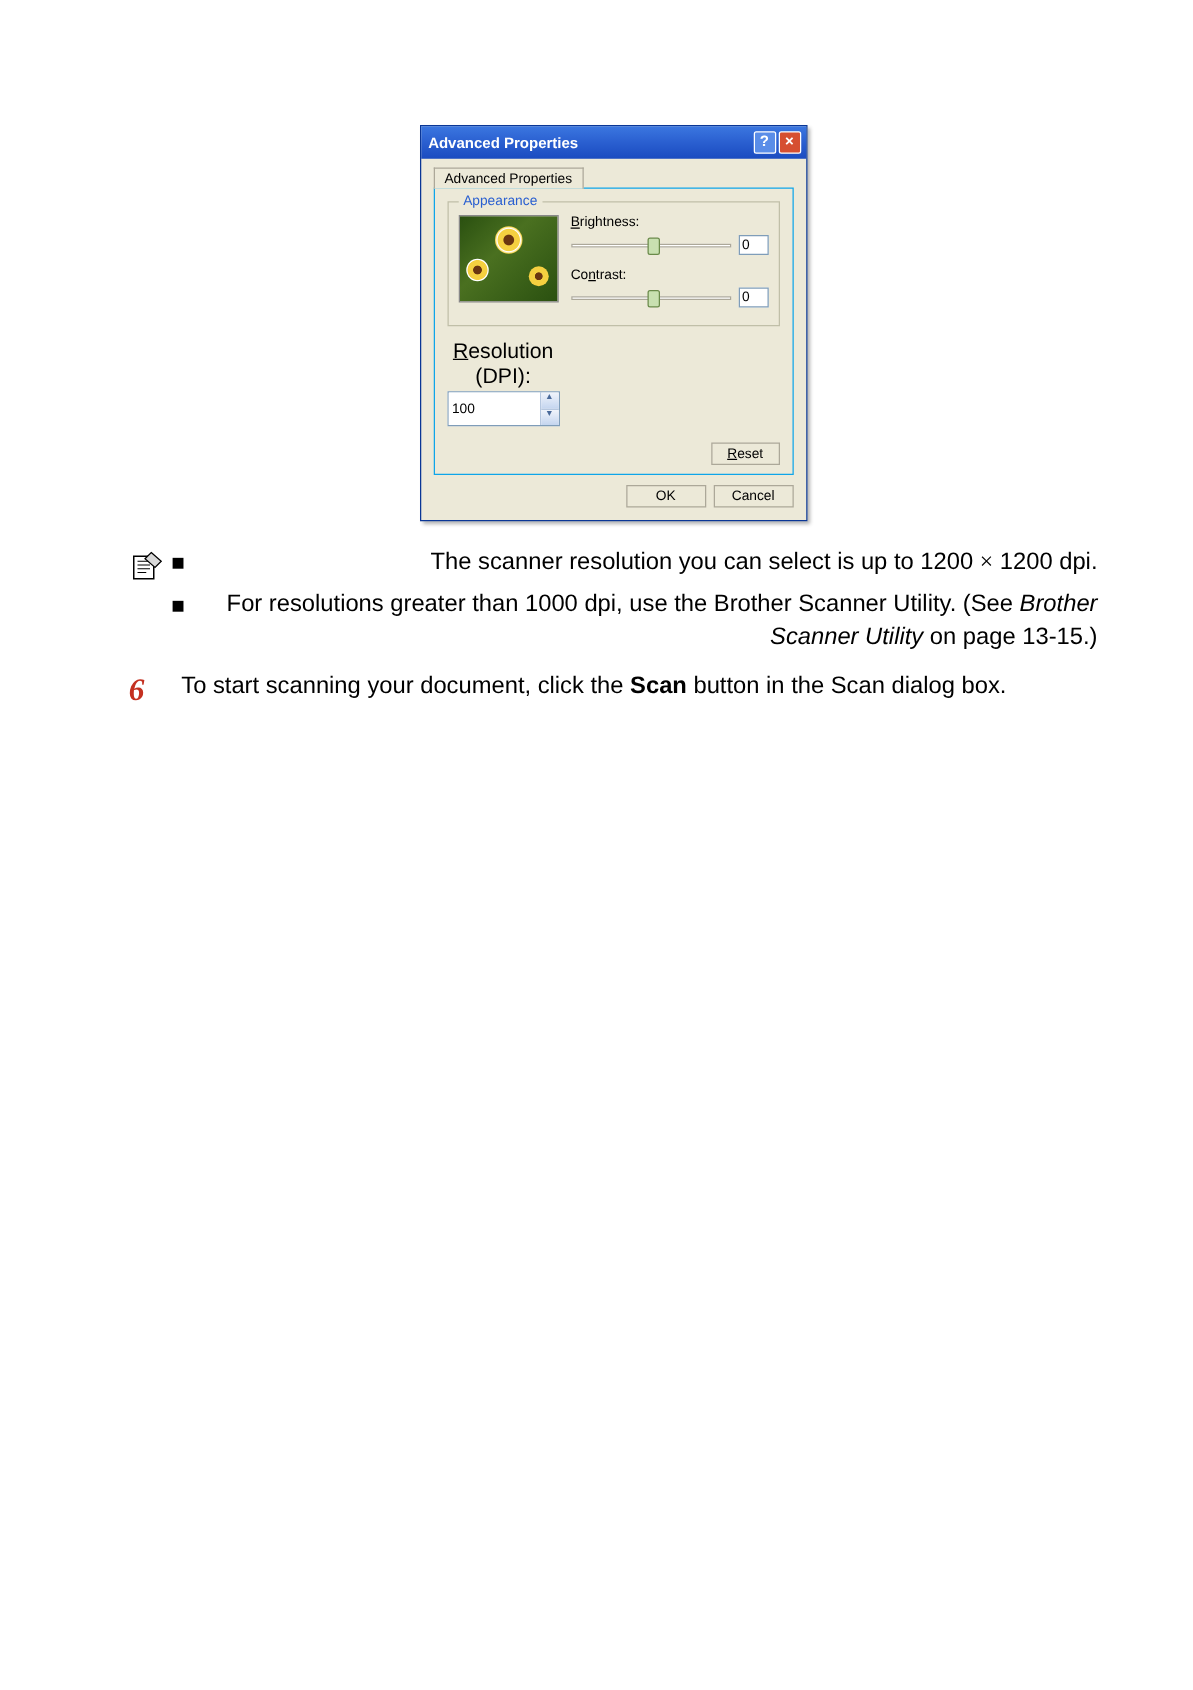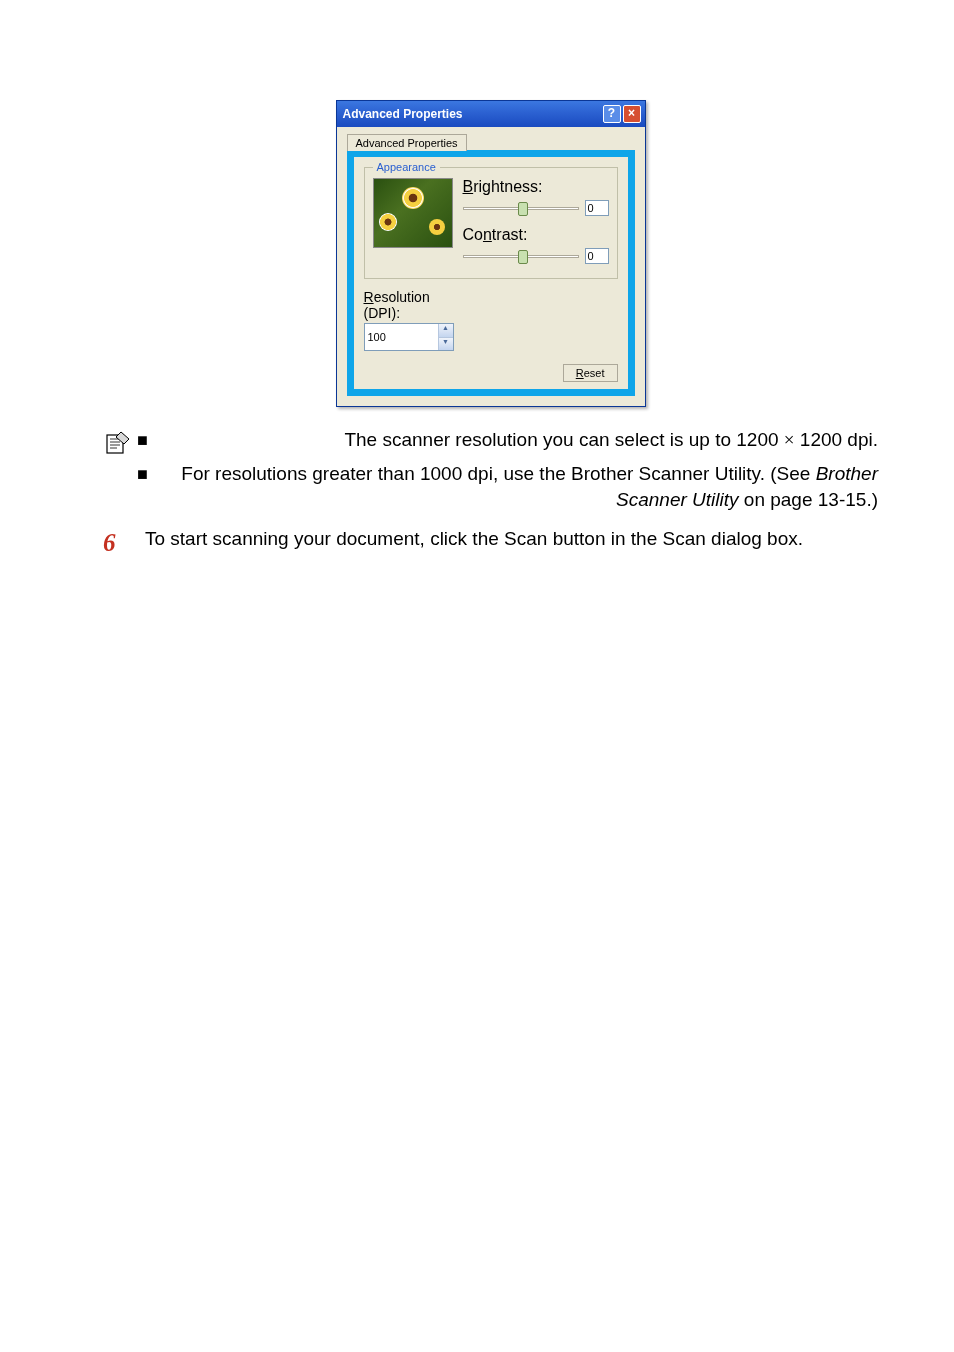--- a/index.html
+++ b/index.html
@@ -58,21 +58,21 @@
     background: #ece9d8;
     border: 1px solid #aca899;
     border-bottom: none;
     padding: 2px 8px;
     font-size: 11px;
     position: relative;
     top: 1px;
     z-index: 2;
   }
   .tab-panel {
-    border: 7px solid #0ea5e9;
+    border: 1px solid #0ea5e9;
     padding: 10px;
     background: #ece9d8;
   }
   .fieldset {
     border: 1px solid #c0bfa8;
     padding: 10px 8px 8px 8px;
     position: relative;
     margin-bottom: 10px;
   }
   .fieldset-legend {
@@ -102,21 +102,21 @@
   }
   .flower.f1 { width:22px;height:22px;background: radial-gradient(circle,#6a3510 25%, #f5d040 30%, #f5d040 55%, #fff 60%, #f5d040 70%); top:8px; left:28px; }
   .flower.f2 { width:18px;height:18px;background: radial-gradient(circle,#6a3510 25%, #f5d040 30%, #f5d040 60%, #fff 65%); top:34px; left:5px; }
   .flower.f3 { width:16px;height:16px;background: radial-gradient(circle,#6a3510 25%, #f5d040 30%, #f5d040 60%); top:40px; left:55px; }
   .sliders {
     flex: 1;
     display: flex;
     flex-direction: column;
     gap: 4px;
   }
-  .slider-label { font-size: 16px; }
+  .slider-label { font-size: 11px; }
   .slider-row {
     display: flex; align-items: center; gap: 6px;
     margin-bottom: 6px;
   }
   .slider-track {
     flex: 1;
     height: 3px;
     background: #fff;
     border: 1px solid #aca899;
     position: relative;
@@ -139,21 +139,21 @@
     padding: 1px 2px;
     text-align: left;
   }
   .res-row {
     display: flex; gap: 10px;
     margin-top: 4px;
   }
   .res-col { flex: 0 0 auto; }
   .res-col.left { width: 90px; }
   .res-col.right { flex: 1; }
-  .res-label { font-size: 14px; display: block; margin-bottom: 2px; }
+  .res-label { font-size: 17px; display: block; margin-bottom: 2px; text-align: center; }
   .spinbox {
     display: flex;
     border: 1px solid #7f9db9;
     background: #fff;
     height: 28px;
   }
   .spinbox input {
     border: none; flex: 1; font-size: 11px; padding: 0 3px; width: 60px;
   }
   .spin-buttons {
@@ -236,21 +236,21 @@
   .step-num {
     flex: 0 0 42px;
     font-size: 25px;
     font-weight: bold;
     font-style: italic;
     color: #c43020;
     font-family: "Times New Roman", serif;
   }
   .step-text { flex: 1; }
   .italic { font-style: italic; }
-  .bold { font-weight: normal; }
+  .bold { font-weight: bold; }
   .x-times { font-family: "Times New Roman", serif; }
   .underline-letter { text-decoration: underline; }
   .footer {
     position: absolute;
     bottom: 56px;
     left: 76px;
     font-size: 16px;
   }
   .footer .pn { font-weight: bold; }
   .reg { font-size: 11px; vertical-align: super; }
@@ -306,20 +306,24 @@
                 <div class="spin-btn">▲</div>
                 <div class="spin-btn">▼</div>
               </div>
             </div>
           </div>
         </div>
         <div class="reset-row">
           <span class="btn"><span class="underline-letter">R</span><span>eset</span></span>
         </div>
       </div>
+      <div class="dialog-footer">
+        <span class="btn">OK</span>
+        <span class="btn">Cancel</span>
+      </div>
     </div>
   </div>
 
   <div class="note-block">
     <div class="note-icon">
       <svg width="28" height="28" viewBox="0 0 28 28">
         <rect x="4" y="6" width="16" height="18" fill="#fff" stroke="#000" stroke-width="1.2"></rect>
         <line x1="7" y1="10" x2="17" y2="10" stroke="#000" stroke-width="0.8"></line>
         <line x1="7" y1="13" x2="17" y2="13" stroke="#000" stroke-width="0.8"></line>
         <line x1="7" y1="16" x2="17" y2="16" stroke="#000" stroke-width="0.8"></line>

